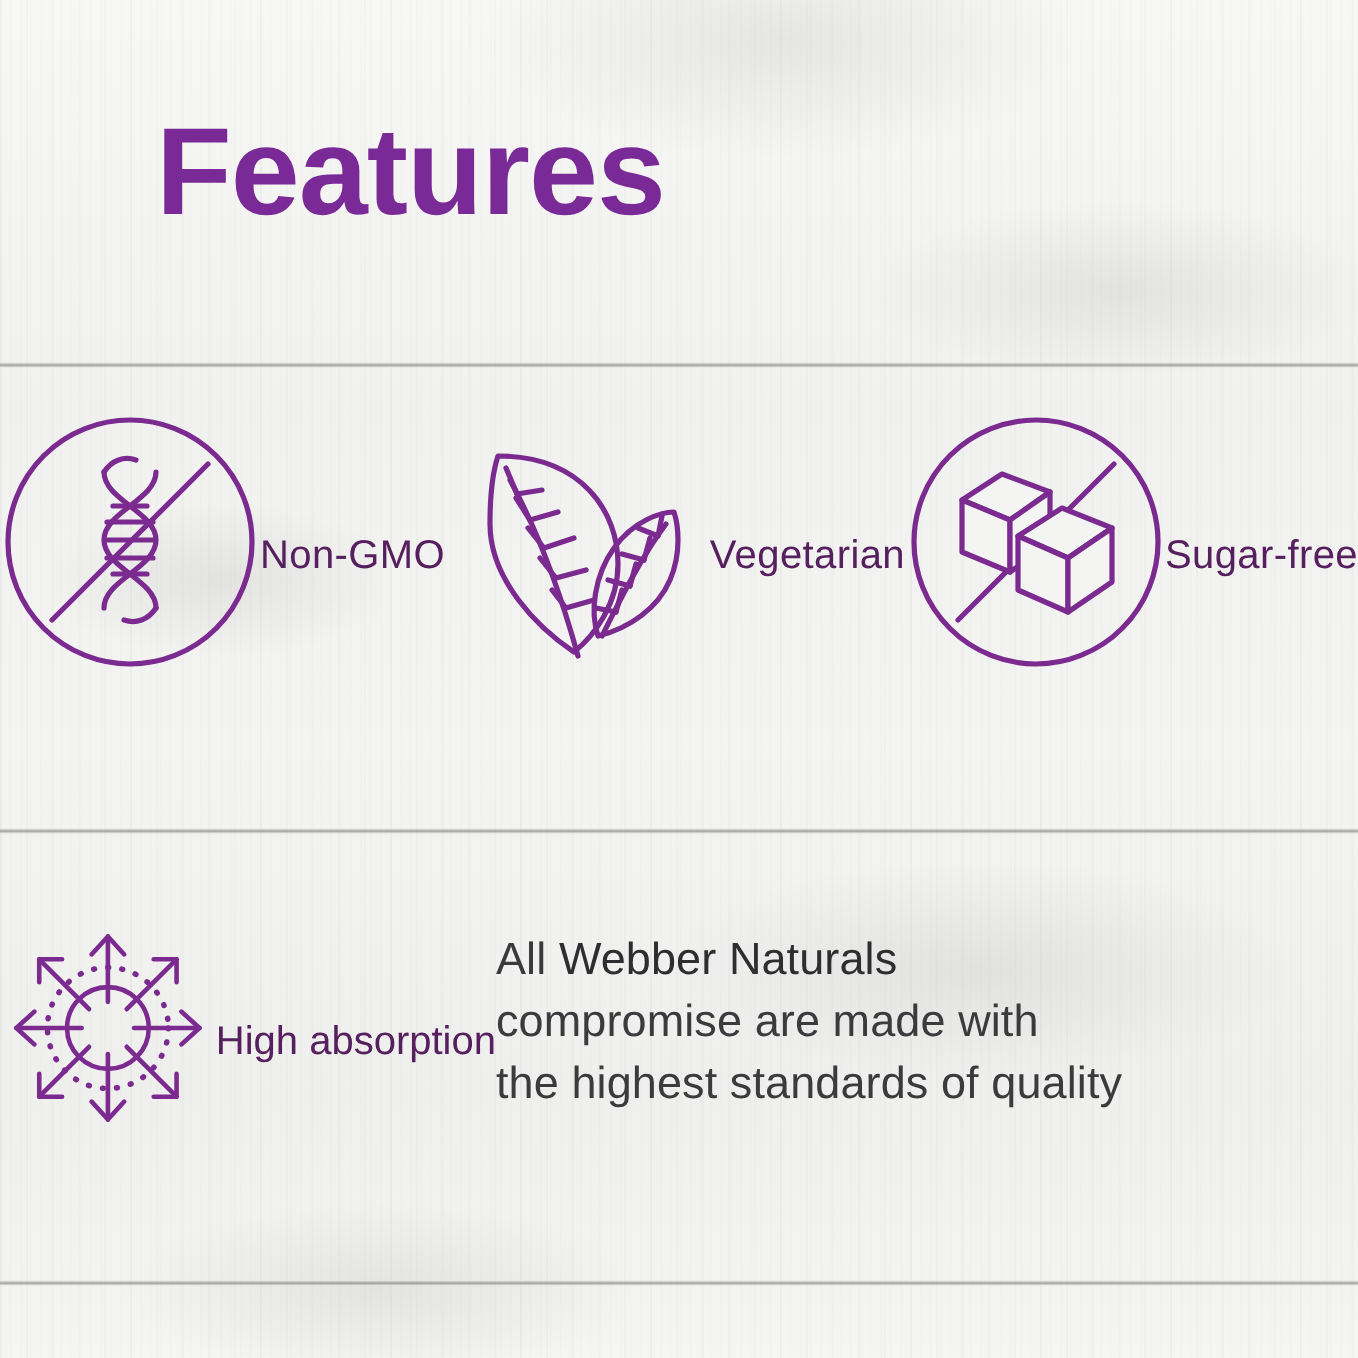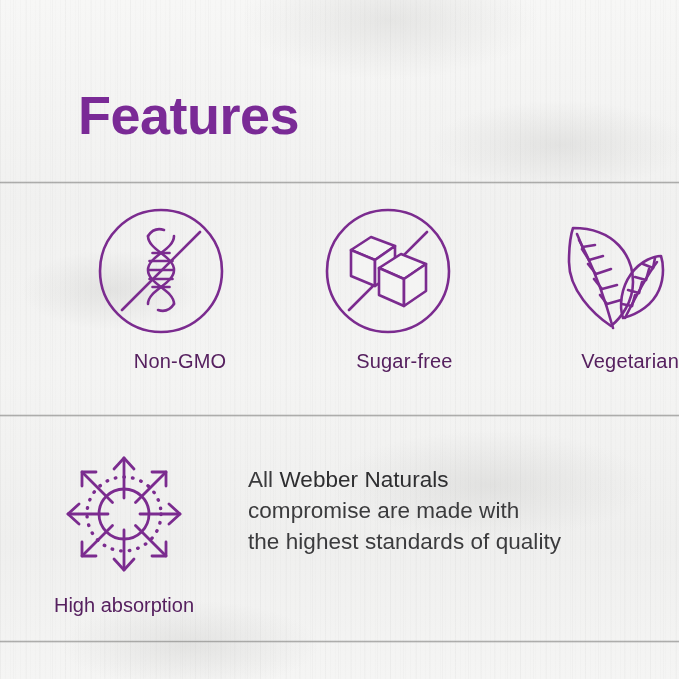--- a/index.html
+++ b/index.html
@@ -61,41 +61,40 @@
         rgba(140,140,138,0.55) 38%,
         rgba(120,120,118,0.62) 55%,
         rgba(255,255,255,0.50) 100%);
   }
 
   
   .title {
     position: absolute;
     left: 78px;
     top: 56px;
-    font-size: 54px;
+    font-size: 62px;
     font-weight: 700;
     letter-spacing: -0.5px;
     color: #7a2a96;
     line-height: 1;
-    margin-top: 32px;
   }
 
   
   .feature-row {
     position: absolute;
     left: 0;
     top: 206px;
     width: 679px;
     display: flex;
   }
   .feature {
     flex: 1 1 0;
     display: flex;
-    flex-direction: column;
-    align-items: flex-end;
+    flex-direction: row;
+    align-items: center;
   }
   .feature-icon {
     width: 130px;
     height: 130px;
     display: block;
   }
   .feature-label {
     margin-top: 14px;
     font-size: 20px;
     color: #56205f;
@@ -108,21 +107,20 @@
     position: absolute;
     left: 0;
     top: 440px;
     width: 679px;
     display: flex;
     align-items: flex-start;
   }
   .absorption-col {
     width: 248px;
     display: flex;
-    flex-direction: column;
     align-items: center;
     padding-top: 8px;
   }
   .absorption-icon {
     width: 132px;
     height: 132px;
     display: block;
   }
   .absorption-label {
     margin-top: 14px;
@@ -178,42 +176,20 @@
           <path d="M78,98 C74,104 68,106 62,104"></path>
 
           <line x1="56.5" y1="47" x2="73.5" y2="47"></line>
           <line x1="53.5" y1="55" x2="76.5" y2="55"></line>
           <line x1="53.5" y1="64" x2="76.5" y2="64"></line>
           <line x1="53.5" y1="73" x2="76.5" y2="73"></line>
           <line x1="56.5" y1="81" x2="73.5" y2="81"></line>
         </g>
       </svg>
       <div class="feature-label">Non-GMO</div>
-    </div>
-
-    <div class="feature">
-      <svg class="feature-icon" viewBox="0 0 130 130">
-        <g fill="none" stroke="#7b2b8f" stroke-width="2.6" stroke-linecap="round" stroke-linejoin="round">
-          <circle cx="65" cy="65" r="61"></circle>
-          <line x1="26" y1="104" x2="104" y2="26"></line>
-
-          <g fill="#f4f4f3">
-            <path d="M28,44 L48,31 L72,40 L52,54 Z"></path>
-            <path d="M28,44 L52,54 L52,80 L28,70 Z"></path>
-            <path d="M52,54 L72,40 L72,66 L52,80 Z"></path>
-          </g>
-
-          <g fill="#f4f4f3">
-            <path d="M56,62 L78,48 L103,58 L81,73 Z"></path>
-            <path d="M56,62 L81,73 L81,100 L56,89 Z"></path>
-            <path d="M81,73 L103,58 L103,85 L81,100 Z"></path>
-          </g>
-        </g>
-      </svg>
-      <div class="feature-label">Sugar-free</div>
     </div>
 
     <div class="feature">
       <svg class="feature-icon" viewBox="0 0 130 130">
         <g fill="none" stroke="#7b2b8f" stroke-width="2.6" stroke-linecap="round" stroke-linejoin="round">
 
           <path d="M24,22 C66,22 84,50 84,76 C84,96 72,112 62,120 C44,108 20,84 20,56 C20,40 22,28 24,22 Z"></path>
 
           <path d="M30,34 C42,56 54,86 64,122"></path>
 
@@ -238,20 +214,42 @@
           <line x1="97" y1="74" x2="86" y2="71"></line>
           <line x1="90" y1="87" x2="93" y2="76"></line>
           <line x1="90" y1="87" x2="79" y2="84"></line>
           <line x1="83" y1="100" x2="86" y2="89"></line>
           <line x1="83" y1="100" x2="73" y2="98"></line>
         </g>
       </svg>
       <div class="feature-label">Vegetarian</div>
     </div>
 
+    <div class="feature">
+      <svg class="feature-icon" viewBox="0 0 130 130">
+        <g fill="none" stroke="#7b2b8f" stroke-width="2.6" stroke-linecap="round" stroke-linejoin="round">
+          <circle cx="65" cy="65" r="61"></circle>
+          <line x1="26" y1="104" x2="104" y2="26"></line>
+
+          <g fill="#f4f4f3">
+            <path d="M28,44 L48,31 L72,40 L52,54 Z"></path>
+            <path d="M28,44 L52,54 L52,80 L28,70 Z"></path>
+            <path d="M52,54 L72,40 L72,66 L52,80 Z"></path>
+          </g>
+
+          <g fill="#f4f4f3">
+            <path d="M56,62 L78,48 L103,58 L81,73 Z"></path>
+            <path d="M56,62 L81,73 L81,100 L56,89 Z"></path>
+            <path d="M81,73 L103,58 L103,85 L81,100 Z"></path>
+          </g>
+        </g>
+      </svg>
+      <div class="feature-label">Sugar-free</div>
+    </div>
+
   </div>
 
   <div class="bottom-block">
 
     <div class="absorption-col">
       <svg class="absorption-icon" viewBox="0 0 132 132">
         <g fill="none" stroke="#7b2b8f" stroke-width="2.8" stroke-linecap="round" stroke-linejoin="round">
 
           <circle cx="66" cy="66" r="25"></circle>
 

